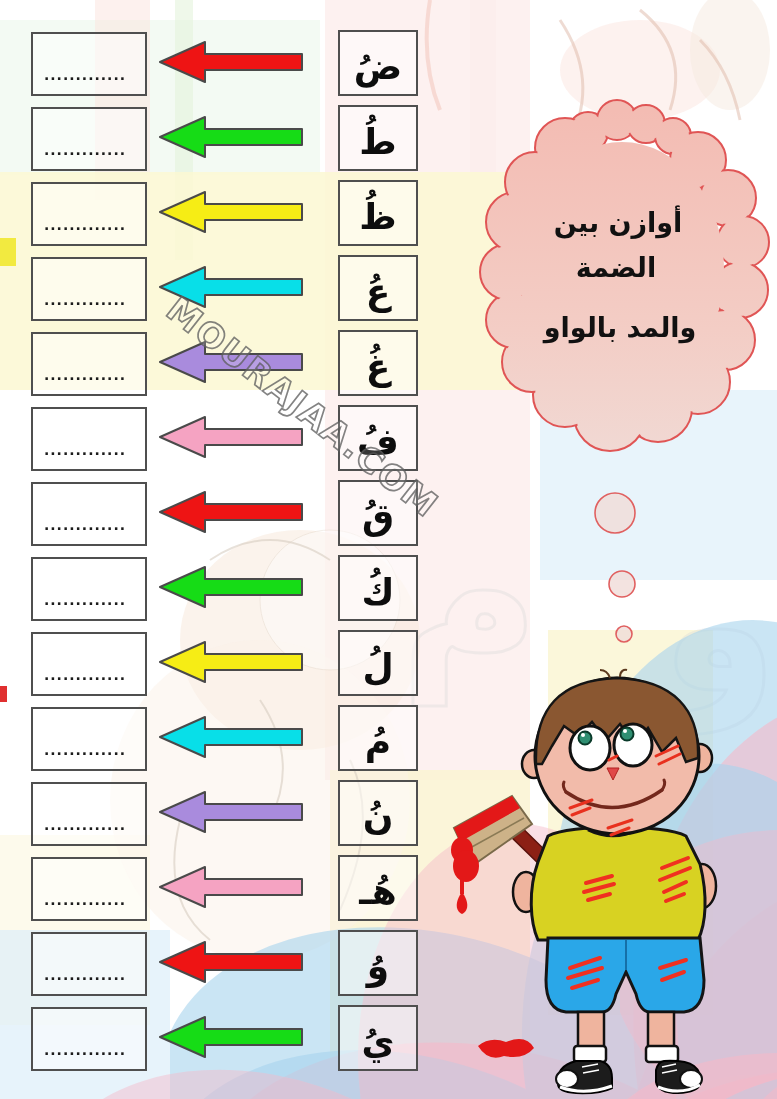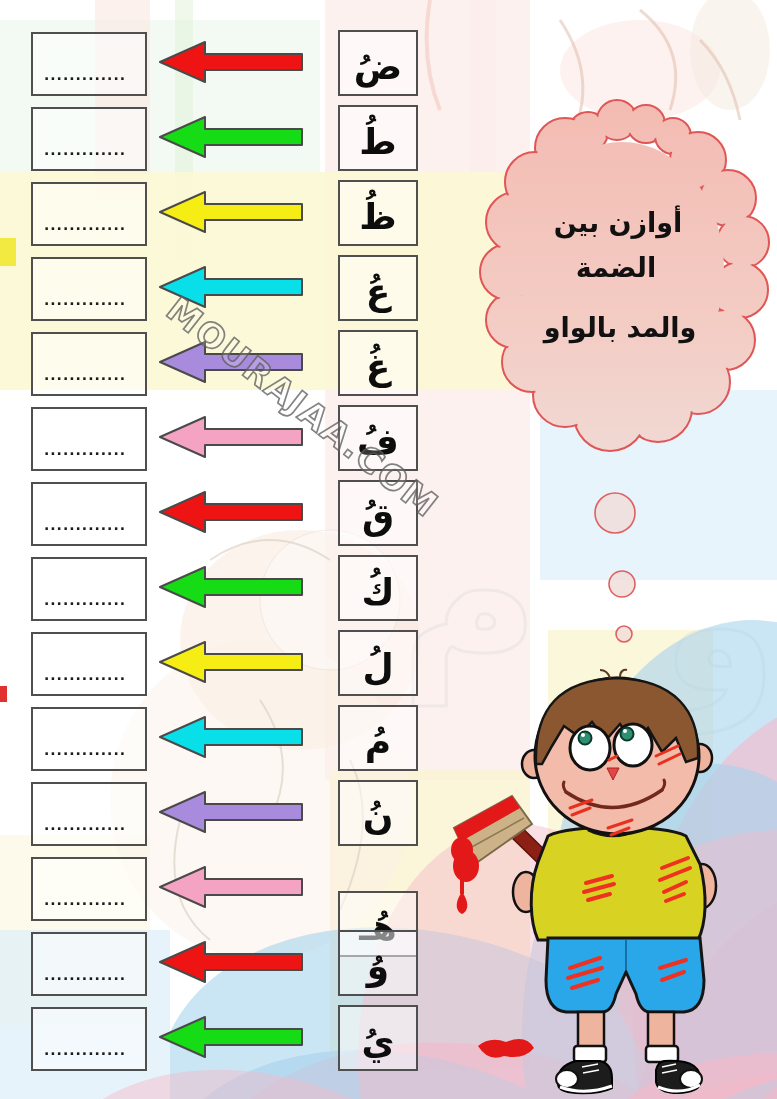--- a/index.html
+++ b/index.html
@@ -195,21 +195,21 @@
       </svg>
       <div class="letter-box" style="top: 780px;">
         <span class="letter" dir="rtl">نُ</span>
       </div>
       <div class="answer-box" style="top: 857px;">
         <div class="answer-dots">.............</div>
       </div>
       <svg class="arrow" viewBox="0 0 146 46" style="top: 864px;">
         <path d="M145 15 L48 15 L48 3 L3 23 L48 43 L48 31 L145 31 Z" fill="#f5a3c2" stroke="#4a4a4a" stroke-width="2" stroke-linejoin="round"></path>
       </svg>
-      <div class="letter-box" style="top: 855px; margin-top: 36px;">
+      <div class="letter-box" style="top: 855px;">
         <span class="letter" dir="rtl">هُـ</span>
       </div>
       <div class="answer-box" style="top: 932px;">
         <div class="answer-dots">.............</div>
       </div>
       <svg class="arrow" viewBox="0 0 146 46" style="top: 939px;">
         <path d="M145 15 L48 15 L48 3 L3 23 L48 43 L48 31 L145 31 Z" fill="#ee1414" stroke="#4a4a4a" stroke-width="2" stroke-linejoin="round"></path>
       </svg>
       <div class="letter-box" style="top: 930px;">
         <span class="letter" dir="rtl">وُ</span>

